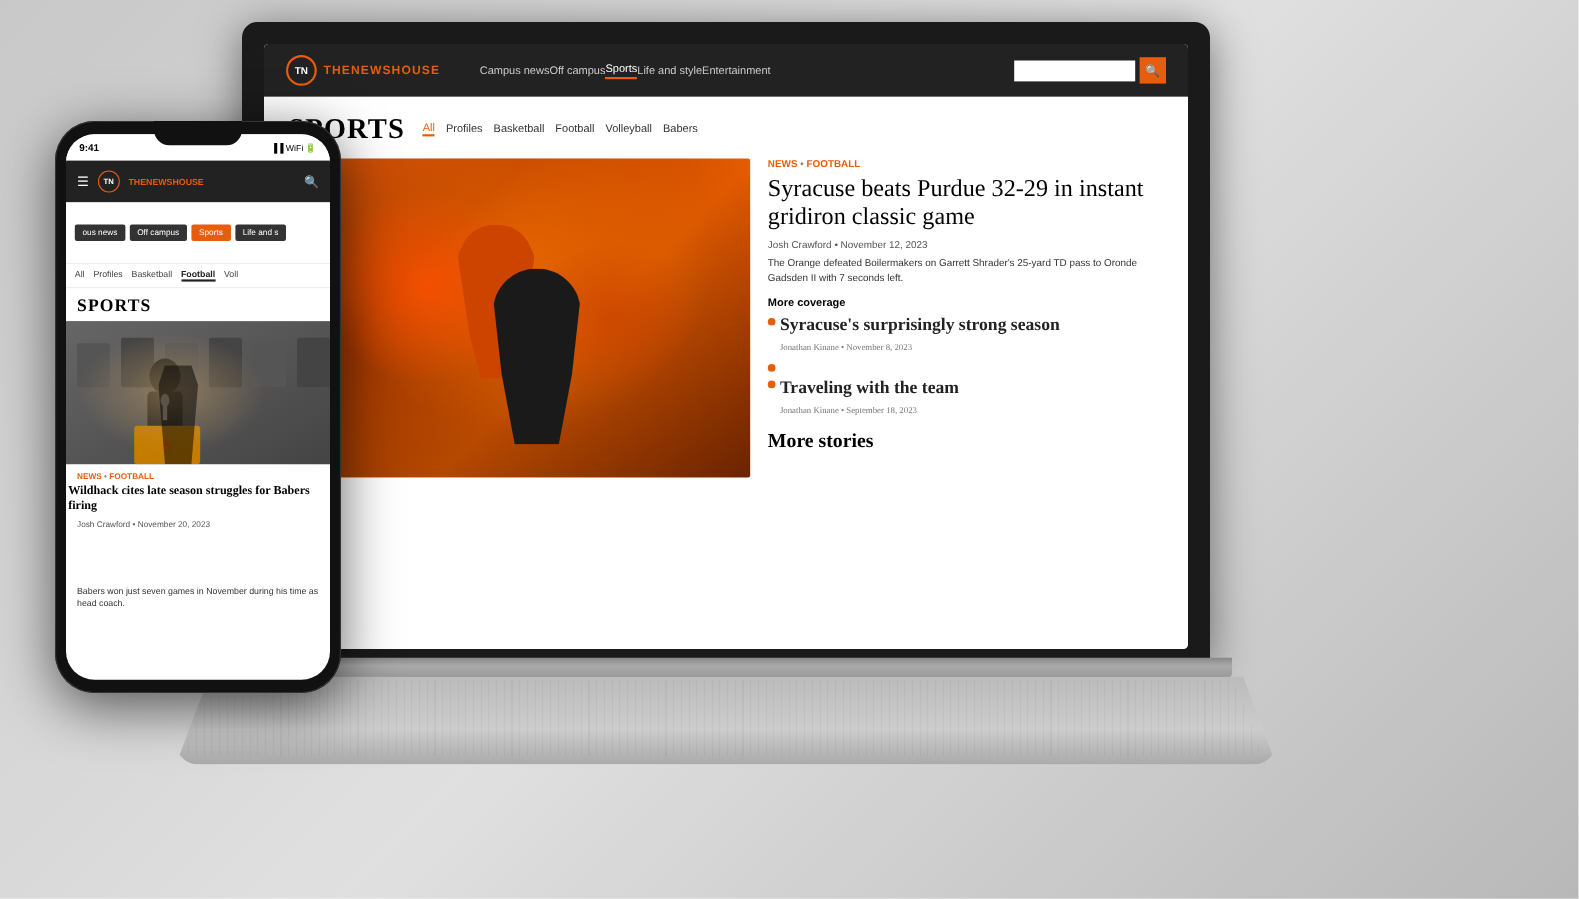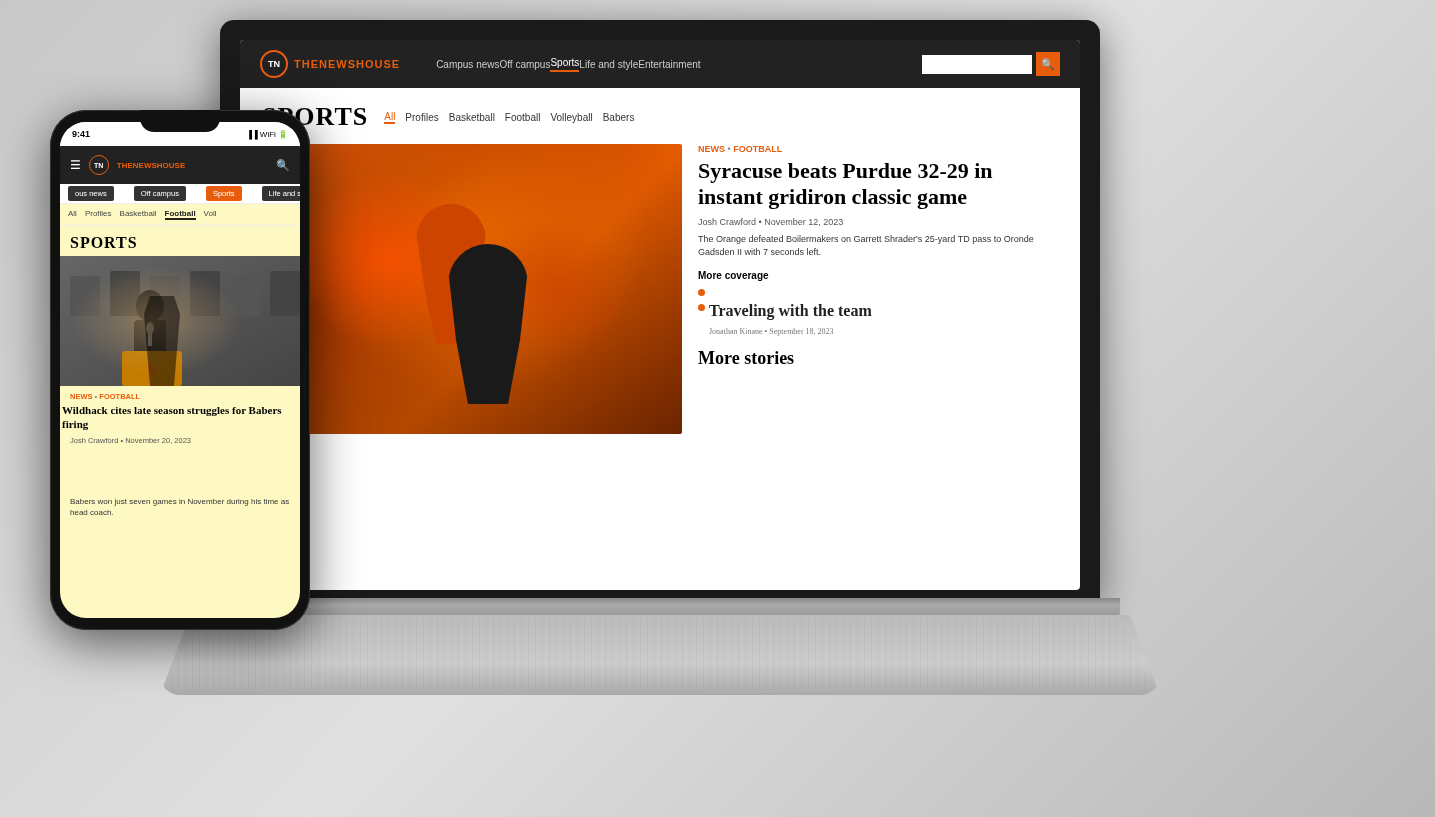--- a/index.html
+++ b/index.html
@@ -223,21 +223,21 @@
     .story-cat {
       font-family: sans-serif;
       font-size: 9px;
       font-weight: bold;
       color: #888;
       margin-bottom: 4px;
     }
     .story-cat span { color: #e85d0b; }
     .story-headline {
       font-size: 22px;
-      font-weight: 700;
+      font-weight: 400;
       line-height: 1.2;
       margin-bottom: 6px;
       font-family: serif;
     }
     .story-byline {
       font-family: sans-serif;
       font-size: 9px;
       color: #555;
       margin-bottom: 6px;
     }
@@ -300,21 +300,21 @@
       position: absolute;
       top: 0; left: 50%; transform: translateX(-50%);
       width: 80px; height: 22px;
       background: #111;
       border-radius: 0 0 14px 14px;
       z-index: 20;
     }
     .phone-screen {
       width: 100%;
       height: 100%;
-      background: #fef9c3;
+      background: #ffffff;
       border-radius: 26px;
       overflow: hidden;
     }
     .phone-status-bar {
       background: #fff;
       height: 24px;
       display: flex;
       align-items: center;
       justify-content: space-between;
       padding: 0 12px;
@@ -352,22 +352,22 @@
       flex: 1;
     }
     .phone-logo-text span { color: #e85d0b; }
     .phone-search-icon {
       color: #fff;
       font-size: 11px;
       cursor: pointer;
     }
     .phone-nav-pills {
       display: flex;
-      gap: 20px;
-      padding: 2px 8px;
+      gap: 4px;
+      padding: 20px 8px;
       overflow: hidden;
       background: #fff;
       border-bottom: 1px solid #eee;
     }
     .phone-pill {
       font-family: sans-serif;
       font-size: 7.5px;
       padding: 3px 7px;
       border-radius: 2px;
       background: #555;
@@ -511,20 +511,29 @@
             <h2 class="story-headline">Syracuse beats Purdue 32-29 in instant gridiron classic game</h2>
             <div class="story-byline">
               <span>Josh Crawford</span> • <span>November 12, 2023</span>
             </div>
             <div class="story-desc">The Orange defeated Boilermakers on Garrett Shrader's 25-yard TD pass to Oronde Gadsden II with 7 seconds left.</div>
 
             <div class="more-coverage-title">More coverage</div>
 
             <div class="coverage-item">
               <div class="coverage-dot"></div>
+              <div>
+                <span class="coverage-link">Syracuse's surprisingly strong season</span>
+                <span class="coverage-meta">
+                  <span>Jonathan Kinane</span> • <span>November 8, 2023</span>
+                </span>
+              </div>
+            </div>
+            <div class="coverage-item">
+              <div class="coverage-dot"></div>
             </div>
             <div class="coverage-item">
               <div class="coverage-dot"></div>
               <div>
                 <span class="coverage-link">Traveling with the team</span>
                 <span class="coverage-meta">
                   <span>Jonathan Kinane</span> • <span>September 18, 2023</span>
                 </span>
               </div>
             </div>

